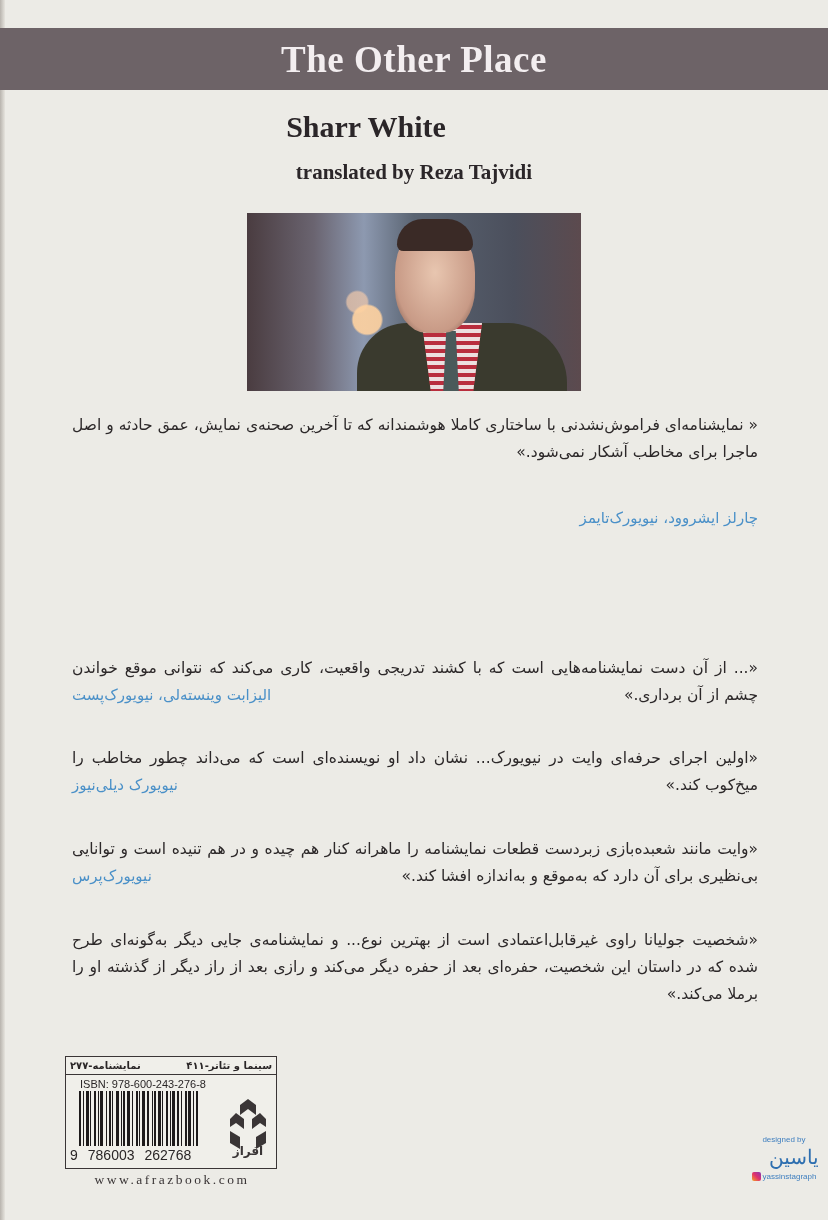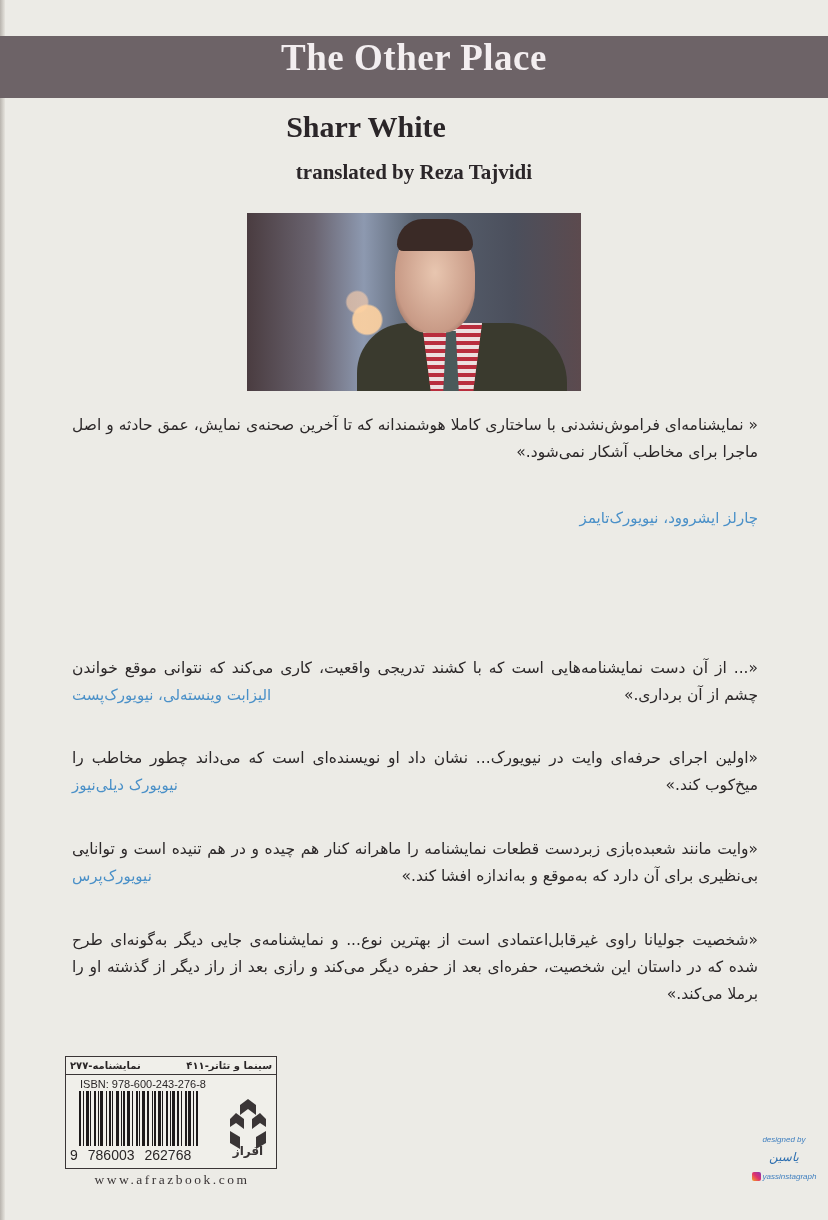--- a/index.html
+++ b/index.html
@@ -10,21 +10,21 @@
       position: relative;
       color: #2a2628;
     }
     .left-edge {
       position: absolute; left: 0; top: 0; width: 5px; height: 1220px;
       background: linear-gradient(to right, #b8b4ae, #e6e4de);
     }
     .title-band {
       position: absolute; left: 0; top: 28px; width: 828px; height: 62px;
       background: #6d6367;
-      display: flex; align-items: flex-start; justify-content: center; margin-top: 8px;
+      display: flex; align-items: center; justify-content: center;
     }
     .title-band .title {
       font-family: "Liberation Serif", serif;
       font-weight: bold; font-size: 37px; color: #f3eef0;
       letter-spacing: 0.5px;
     }
     .author {
       position: absolute; top: 110px; left: 0; width: 732px; text-align: center;
       font-family: "Liberation Serif", serif; font-weight: bold;
       font-size: 30px; color: #2b2629;
@@ -118,26 +118,26 @@
     .pub-logo {
       position: absolute; left: 160px; top: 40px; width: 44px; height: 62px;
     }
     .website {
       position: absolute; left: 72px; top: 1172px; width: 200px; text-align: center;
       font-family: "Liberation Serif", serif; font-size: 13.5px; letter-spacing: 2.5px;
       color: #3a3536;
     }
     .designer {
       position: absolute; left: 740px; top: 1135px; width: 88px; text-align: center;
-      color: #3f7fbf; font-family: "Liberation Sans", sans-serif; font-style: italic;
+      color: #3f7fbf; font-family: "Liberation Sans", sans-serif;
     }
     .designer .label { font-size: 8px; }
     .designer .sig {
       margin: 2px auto 0; width: 30px; height: 22px;
-      font-size: 12px; line-height: 22px; color: #2e6fb0;
+      font-size: 20px; line-height: 22px; color: #2e6fb0;
     }
     .designer .insta {
       font-size: 8px; display: flex; align-items: center; justify-content: center; gap: 2px;
       margin-top: 4px;
     }
     .ig-icon {
       width: 9px; height: 9px; border-radius: 2px;
       background: linear-gradient(45deg, #f5a623, #e1306c, #833ab4);
     }
   </style>

